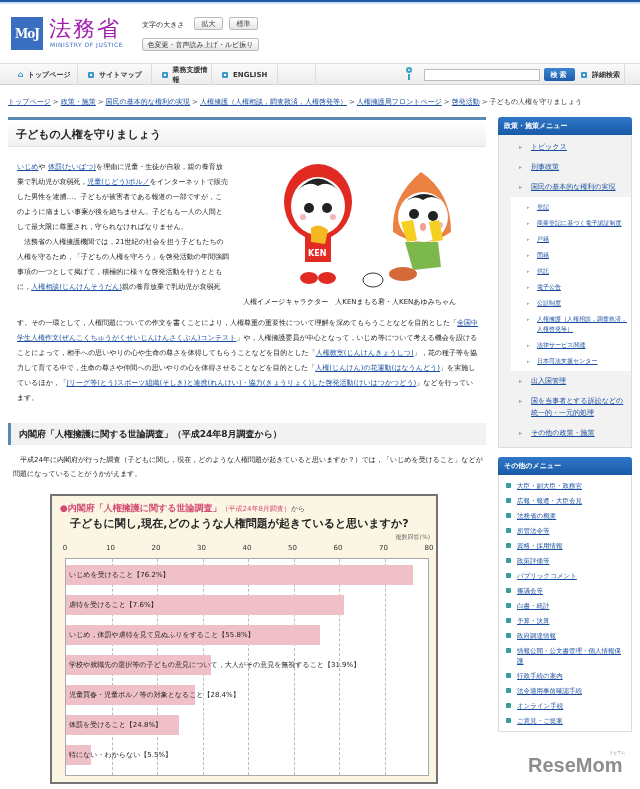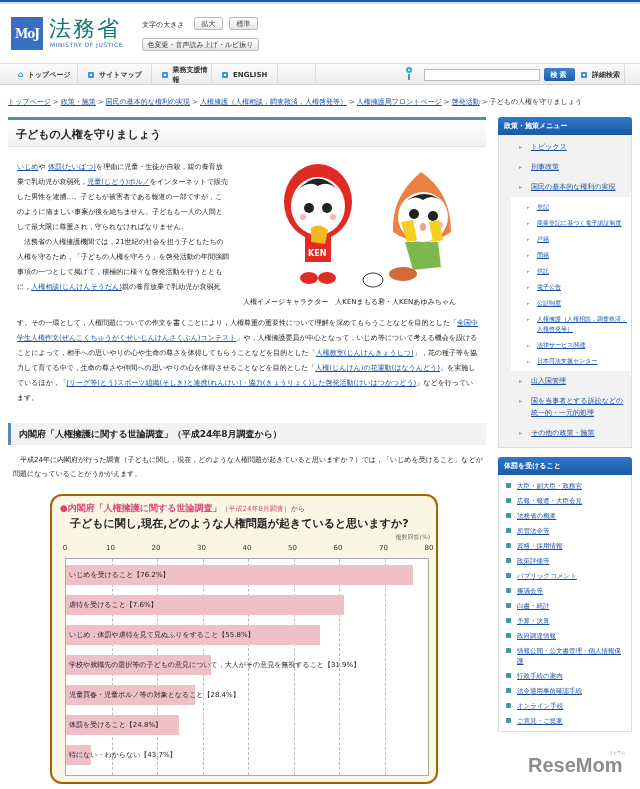--- a/index.html
+++ b/index.html
@@ -2,21 +2,21 @@
 <html><head>
 <meta charset="utf-8">
 <style>
   * { box-sizing: border-box; margin: 0; padding: 0; }
   html, body { width: 640px; height: 789px; overflow: hidden; background: #fff; }
   body { font-family: "DejaVu Sans", "Liberation Sans", sans-serif; font-size: 8px; color: #333; position: relative; }
   a, .link { color: #1a4fa0; text-decoration: underline; }
 
   .topbar { position: absolute; left: 0; top: 0; width: 640px; height: 4px; background: #1a5aa8; border-bottom: 2px solid #cfe0f2; }
   .logo-box { position: absolute; left: 11px; top: 17px; width: 32px; height: 33px; background: #3a6ec0; color: #fff; font-family: "DejaVu Serif", serif; font-size: 12px; font-weight: bold; display: flex; align-items: center; justify-content: center; letter-spacing: -1px; }
-  .logo-title { position: absolute; left: 49px; top: 14px; font-size: 22px; color: #0f766e; font-family: "DejaVu Sans", sans-serif; letter-spacing: 2px; }
+  .logo-title { position: absolute; left: 49px; top: 14px; font-size: 22px; color: #a21caf; font-family: "DejaVu Sans", sans-serif; letter-spacing: 2px; }
   .logo-sub { position: absolute; left: 50px; top: 41px; font-size: 6px; color: #3a6ec0; letter-spacing: 0.5px; }
   .fontsize-label { position: absolute; left: 142px; top: 20px; font-size: 7px; color: #222; }
   .btn-small { position: absolute; height: 13px; border: 1px solid #bbb; border-radius: 2px; background: linear-gradient(#fff, #e6e6e6); font-size: 7px; color: #333; display: flex; align-items: center; justify-content: center; }
 
   .navbar { position: absolute; left: 0; top: 63px; width: 640px; height: 22px; background: linear-gradient(#fafafa, #ececec); border-top: 1px solid #ddd; border-bottom: 1px solid #d4d4d4; }
   .nav-item { position: absolute; top: 0; height: 21px; display: flex; align-items: center; font-size: 7px; color: #333; font-weight: bold; border-right: 1px solid #ddd; padding-left: 10px; }
   .sq-icon { display: inline-block; width: 6px; height: 6px; background: #3a9ad0; border-radius: 1px; margin-right: 5px; position: relative; }
   .sq-icon::after { content: ""; position: absolute; left: 2px; top: 2px; width: 2px; height: 2px; background: #fff; }
   .home-icon { display: inline-block; margin-right: 4px; color: #3a9ad0; font-size: 8px; }
   .search-area { position: absolute; left: 315px; top: 0; height: 21px; width: 310px; border-left: 1px solid #ddd; border-right: 1px solid #ddd; }
@@ -34,21 +34,21 @@
   .page-title { position: absolute; left: 0; top: 0; width: 478px; height: 30px; border-top: 3px solid #5a8ab4; background: linear-gradient(#fff, #f0f0f0); border-bottom: 1px solid #e2e2e2; padding-left: 8px; padding-top: 7px; font-size: 11px; font-weight: bold; color: #222; }
 
   .intro { position: absolute; left: 9px; top: 43px; width: 212px; font-size: 7px; line-height: 15px; color: #222; }
   .intro2 { position: absolute; left: 9px; top: 292px; width: 462px; font-size: 7px; line-height: 15px; color: #222; }
   .char-img { position: absolute; left: 265px; top: 45px; width: 200px; height: 130px; }
   .caption { position: absolute; left: 235px; top: 180px; font-size: 7px; color: #222; white-space: nowrap; }
 
   .section2 { position: absolute; left: 0; top: 306px; width: 478px; height: 22px; background: #f2f2f2; border-left: 3px solid #5a8ab4; padding-left: 8px; padding-top: 5px; font-size: 9px; font-weight: bold; color: #222; }
   .para2 { position: absolute; left: 5px; top: 336px; width: 470px; font-size: 7px; line-height: 14px; color: #222; }
 
-  .chart-box { position: absolute; left: 50px; top: 494px; width: 388px; height: 290px; background: #fbf6e3; border: 2px solid #a16207; border-radius: 12px; }
+  .chart-box { position: absolute; left: 50px; top: 494px; width: 388px; height: 290px; background: #fbf6e3; border: 2px solid #737373; border-radius: 0; }
   .chart-head1 { position: absolute; left: 8px; top: 6px; font-size: 9px; color: #d44a72; font-weight: bold; white-space: nowrap; }
   .chart-head1 .small { font-size: 7px; font-weight: normal; color: #d44a72; }
   .chart-head1 .gray { font-size: 7px; font-weight: normal; color: #555; }
   .chart-head2 { position: absolute; left: 18px; top: 20px; font-size: 11px; color: #222; font-weight: bold; white-space: nowrap; }
   .chart-note { position: absolute; right: 6px; top: 37px; font-size: 6px; color: #666; }
   .chart-plot { position: absolute; left: 13px; top: 62px; width: 364px; height: 218px; background: #fff; border: 1px solid #aaa; }
   .tick-label { position: absolute; top: 48px; font-size: 7px; color: #333; transform: translateX(-50%); }
   .gridline { position: absolute; top: 0; width: 0; height: 100%; border-left: 1px dashed #bbb; }
   .bar { position: absolute; left: 0; height: 20px; background: #f0c0c8; }
   .bar-label { position: absolute; left: 3px; font-size: 7px; color: #222; white-space: nowrap; line-height: 20px; }
@@ -194,21 +194,21 @@
       <div class="bar-label" style="top: 36px;">虐待を受けること【7.6%】</div>
       <div class="bar" style="top: 66px; width: 253.89px; background: rgb(240, 192, 200);"></div>
       <div class="bar-label" style="top: 66px;">いじめ，体罰や虐待を見て見ぬふりをすること【55.8%】</div>
       <div class="bar" style="top: 96px; width: 145.145px; background: rgb(240, 192, 200);"></div>
       <div class="bar-label" style="top: 96px;">学校や就職先の選択等の子どもの意見について，大人がその意見を無視すること【31.9%】</div>
       <div class="bar" style="top: 126px; width: 129.22px; background: rgb(240, 192, 200);"></div>
       <div class="bar-label" style="top: 126px;">児童買春・児童ポルノ等の対象となること【28.4%】</div>
       <div class="bar" style="top: 156px; width: 112.84px; background: rgb(240, 192, 200);"></div>
       <div class="bar-label" style="top: 156px;">体罰を受けること【24.8%】</div>
       <div class="bar" style="top: 186px; width: 25.025px; background: rgb(240, 192, 200);"></div>
-      <div class="bar-label" style="top: 186px;">特にない・わからない【43.7%】</div>
+      <div class="bar-label" style="top: 186px;">特にない・わからない【5.5%】</div>
     </div>
 </div>
 
 <div class="sidebar">
   <div class="side-head">政策・施策メニュー</div>
   <div class="side-panel">
     <div class="side-item"><span class="link">トピックス</span></div>
     <div class="side-item"><span class="link">刑事政策</span></div>
     <div class="side-item"><span class="link">国民の基本的な権利の実現</span></div>
     <div class="side-sub" id="policy-sub">
@@ -220,21 +220,21 @@
         <div class="side-subitem"><span class="link">電子公告</span></div>
         <div class="side-subitem"><span class="link">公証制度</span></div>
         <div class="side-subitem"><span class="link">人権擁護（人権相談，調査救済，人権啓発等）</span></div>
         <div class="side-subitem"><span class="link">法律サービス関連</span></div>
         <div class="side-subitem"><span class="link">日本司法支援センター</span></div>
       </div>
     <div class="side-item"><span class="link">出入国管理</span></div>
     <div class="side-item"><span class="link">国を当事者とする訴訟などの統一的・一元的処理</span></div>
     <div class="side-item"><span class="link">その他の政策・施策</span></div>
   </div>
-  <div class="side-head" style="margin-top:9px;">体罰を受けること</div>
+  <div class="side-head" style="margin-top:9px;">その他のメニュー</div>
   <div class="side-panel2" id="other-list">
       <div class="side-item2"><span class="link">大臣・副大臣・政務官</span></div>
       <div class="side-item2"><span class="link">広報・報道・大臣会見</span></div>
       <div class="side-item2"><span class="link">法務省の概要</span></div>
       <div class="side-item2"><span class="link">所管法令等</span></div>
       <div class="side-item2"><span class="link">資格・採用情報</span></div>
       <div class="side-item2"><span class="link">政策評価等</span></div>
       <div class="side-item2"><span class="link">パブリックコメント</span></div>
       <div class="side-item2"><span class="link">審議会等</span></div>
       <div class="side-item2"><span class="link">白書・統計</span></div>

